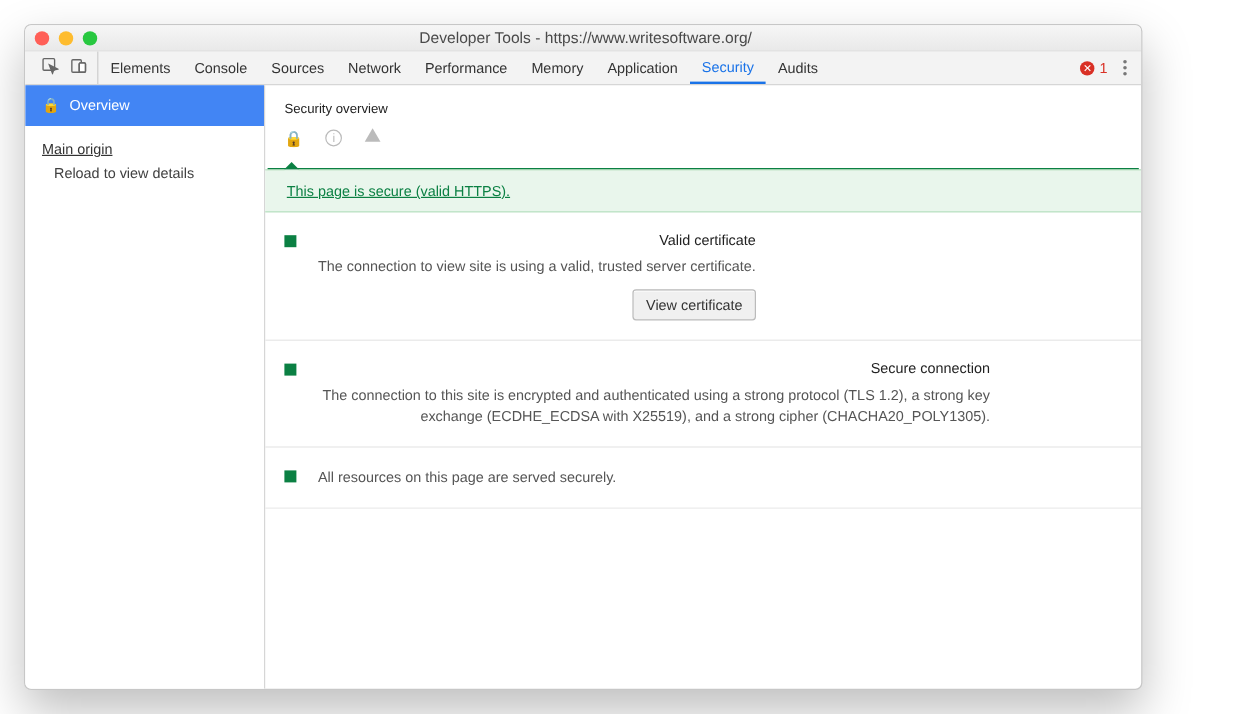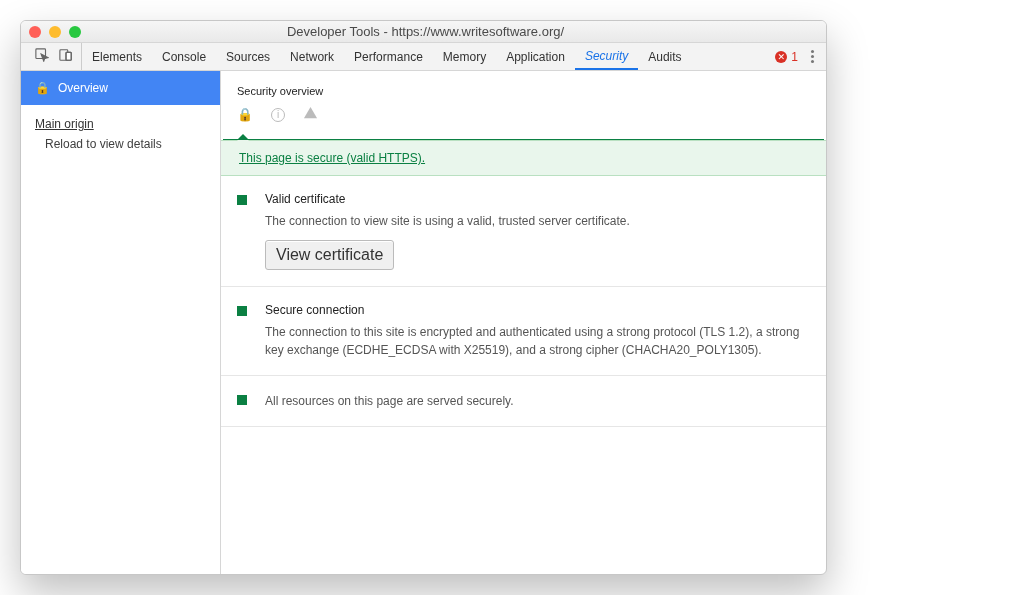--- a/index.html
+++ b/index.html
@@ -1,18 +1,18 @@
 <!DOCTYPE html>
 <html><head>
 <meta charset="utf-8">
 <style>
   * { box-sizing: border-box; font-family: -apple-system, BlinkMacSystemFont, "Segoe UI", Helvetica, Arial, sans-serif; }
   body { margin: 0; padding: 20px; background: #fff; }
   .window {
-    width: 807px; height: 555px;
+    width: 932px; height: 555px;
     border: 1px solid #c7c7c7; border-radius: 6px;
     box-shadow: 0 18px 40px rgba(0,0,0,0.25);
     overflow: hidden; background: #fff;
     display: flex; flex-direction: column;
   }
   .titlebar {
     height: 22px; background: linear-gradient(#f6f6f6,#e9e9e9);
     display: flex; align-items: center; padding: 0 8px;
     border-bottom: 1px solid #d6d6d6; font-size: 13px;
   }
@@ -22,21 +22,21 @@
   .titletext { flex: 1; text-align: center; color: #4a4a4a; font-size: 13px; }
   .toolbar {
     height: 28px; border-bottom: 1px solid #d6d6d6;
     display: flex; align-items: center; font-size: 12px; color: #333;
     padding: 0 6px; background: #f3f3f3;
   }
   .toolbar .picker { display:flex; gap:10px; padding:0 8px; border-right:1px solid #ccc; height:100%; align-items:center;}
   .picker svg { width:14px; height:14px; stroke:#666; fill:none; stroke-width:1.3; }
   .tabs { display:flex; height:100%; }
   .tab { padding: 0 10px; display:flex; align-items:center; cursor:default; color:#333; }
-  .tab.active { color:#1a73e8; border-bottom: 2px solid #1a73e8; font-style: italic; }
+  .tab.active { color:#1a73e8; border-bottom: 2px solid #1a73e8; }
   .toolbar .spacer { flex:1; }
   .err { color:#d93025; font-size:12px; display:flex; align-items:center; gap:4px; margin-right:6px;}
   .err .circ { width:12px;height:12px;border-radius:50%;background:#d93025;color:#fff;font-size:9px;display:flex;align-items:center;justify-content:center;}
   .kebab { width:16px; display:flex; flex-direction:column; gap:2px; align-items:center; justify-content:center; padding:0 4px;}
   .kebab span{ width:3px;height:3px;background:#777;border-radius:50%;}
   .body { flex:1; display:flex; min-height:0;}
   .sidebar { width:200px; border-right:1px solid #d6d6d6; background:#fff; font-size:12px;}
   .side-hdr { background:#4285f4; color:#fff; padding:10px 14px; display:flex; align-items:center; gap:8px; font-weight:500;}
   .side-hdr .lock { font-size:12px; }
   .side-sec { padding:12px 14px 2px; color:#333;text-decoration:underline; }
@@ -45,26 +45,26 @@
   .main-hdr { padding:14px 16px 8px; font-size:11px; color:#222;}
   .iconrow { display:flex; gap:18px; padding:0 16px 6px; align-items:center;}
   .iconrow .lockg { color:#0b8043; font-size:13px;}
   .iconrow .info { width:14px;height:14px;border:1.5px solid #bbb;border-radius:50%;color:#bbb;font-size:10px;display:flex;align-items:center;justify-content:center;}
   .iconrow .warn svg{ width:15px;height:15px;fill:#bbb;}
   .caret-line { height:10px; position:relative; margin:0 2px;}
   .caret-line::after{ content:""; position:absolute; left:0; right:0; bottom:0; border-bottom:1px solid #0b8043;}
   .caret-line .peak{ position:absolute; left:14px; bottom:-1px; width:0;height:0;border-left:6px solid transparent;border-right:6px solid transparent;border-bottom:6px solid #e9f6ec;}
   .caret-line .peak::before{content:"";position:absolute;left:-6px;top:0;width:0;height:0;border-left:6px solid transparent;border-right:6px solid transparent;border-bottom:6px solid #0b8043; transform:translateY(-1px);}
   .banner { background:#e9f6ec; border-top:1px solid #b9e0c1; border-bottom:1px solid #b9e0c1; color:#0b8043; font-size:12px; padding:10px 18px;text-decoration:underline;}
-  .sections { overflow:auto; }
+  .sections { overflow:auto;text-align:right; }
   .item { display:flex; padding:16px; border-bottom:1px solid #e6e6e6; gap:18px; font-size:12px; color:#333;}
   .item .sq { width:10px;height:10px; background:#0b8043; margin-top:3px; flex:none;}
   .item .txt .t { color:#222; margin-bottom:6px;}
   .item .txt .d { color:#555; max-width:560px; line-height:1.5;}
-  .btn { margin-top:10px; display:inline-block; background:#f0f0f0; border:1px solid #bbb; border-radius:3px; padding:5px 10px; font-size:16px; color:#333; box-shadow:0 1px 0 #fff inset;}
+  .btn { margin-top:10px; display:inline-block; background:#f0f0f0; border:1px solid #bbb; border-radius:3px; padding:5px 10px; font-size:12px; color:#333; box-shadow:0 1px 0 #fff inset;}
 </style>
 </head>
 <body>
 
 <div class="window">
 
   <div class="titlebar">
     <div class="traffic">
       <div class="dot red"></div>
       <div class="dot yellow"></div>

